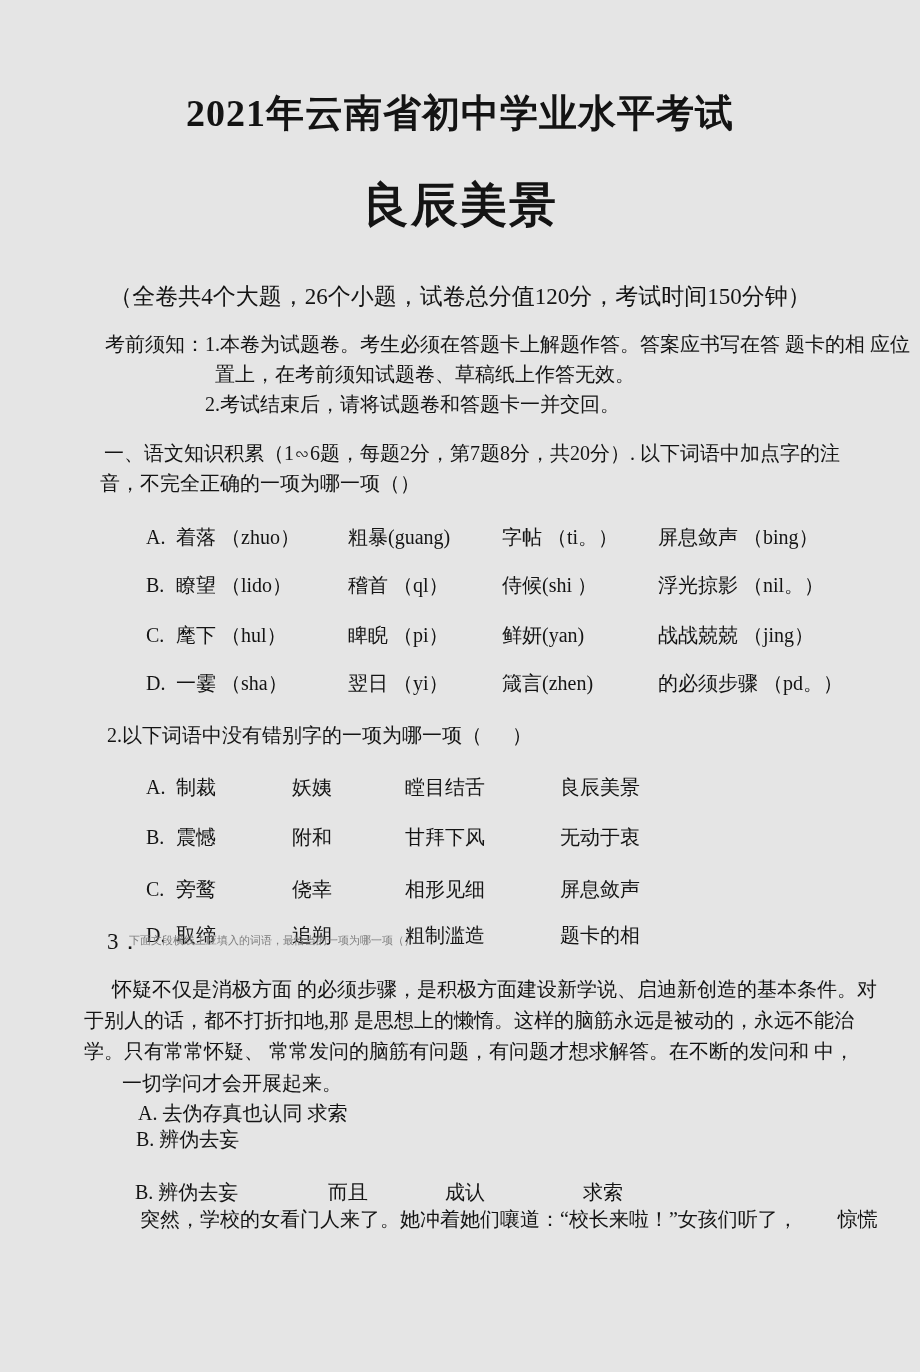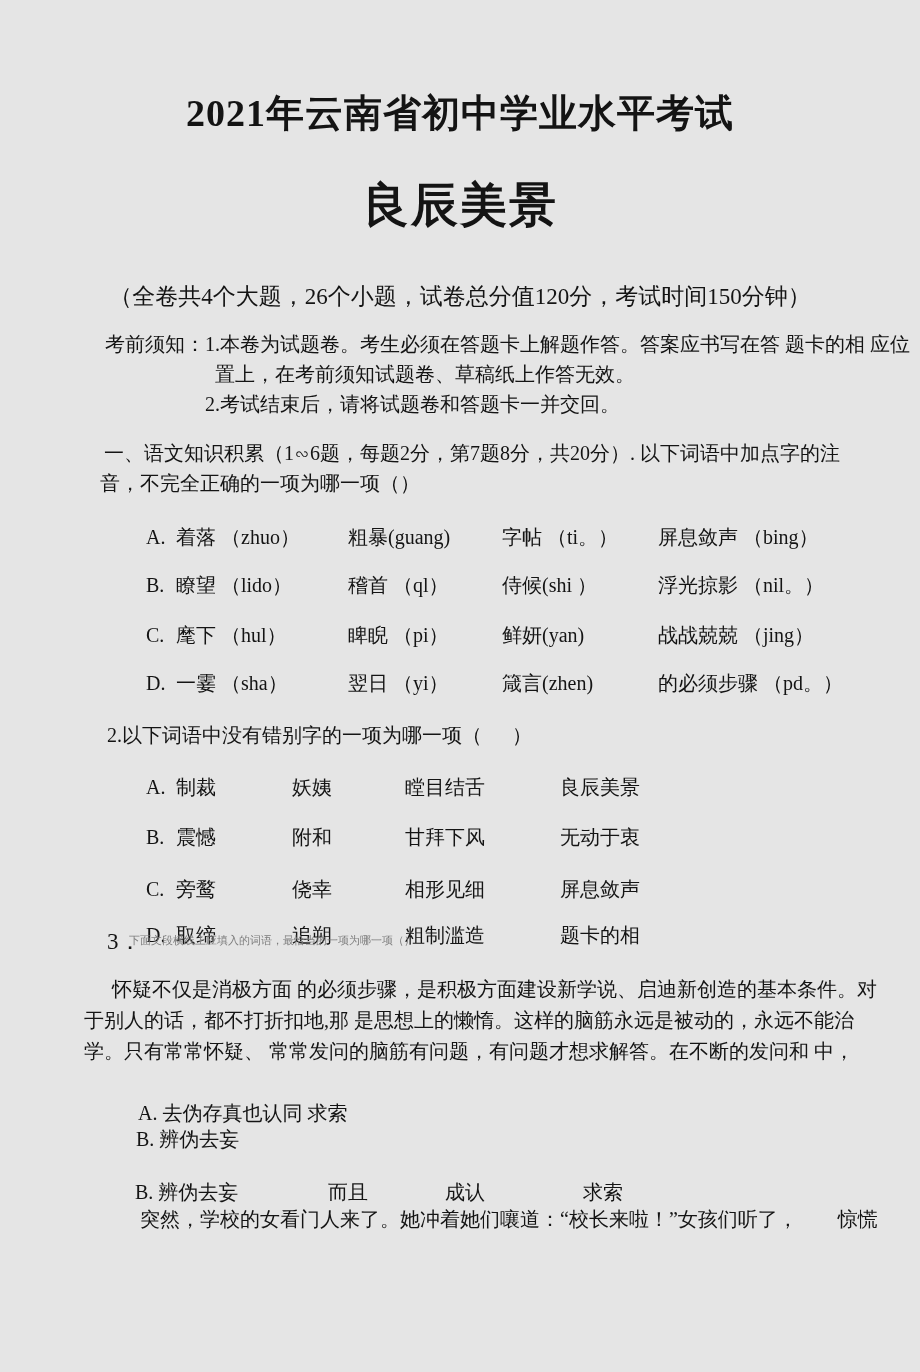--- a/index.html
+++ b/index.html
@@ -116,20 +116,21 @@
     <span class="cell q2c3">粗制滥造</span>
     <span class="cell q2c4">题卡的相</span>
   </div>
 
   <div class="abs q3num">3．</div>
   <div class="abs q3small">下面文段横线上应填入的词语，最恰当的一项为哪一项（）</div>
 
   <div class="abs body20 paraL1">怀疑不仅是消极方面 的必须步骤，是积极方面建设新学说、启迪新创造的基本条件。对</div>
   <div class="abs body20 paraL2">于别人的话，都不打折扣地,那 是思想上的懒惰。这样的脑筋永远是被动的，永远不能治</div>
   <div class="abs body20 paraL3">学。只有常常怀疑、 常常发问的脑筋有问题，有问题才想求解答。在不断的发问和 中，</div>
+  <div class="abs body20 paraL4">一切学问才会开展起来。</div>
 
   <div class="abs body20 q3oa">A. 去伪存真也认同 求索</div>
   <div class="abs body20 q3ob">B. 辨伪去妄</div>
 
   <div class="row q3r2">
     <span class="cell q3c0">B. 辨伪去妄</span>
     <span class="cell q3c1">而且</span>
     <span class="cell q3c2">成认</span>
     <span class="cell q3c3">求索</span>
   </div>

